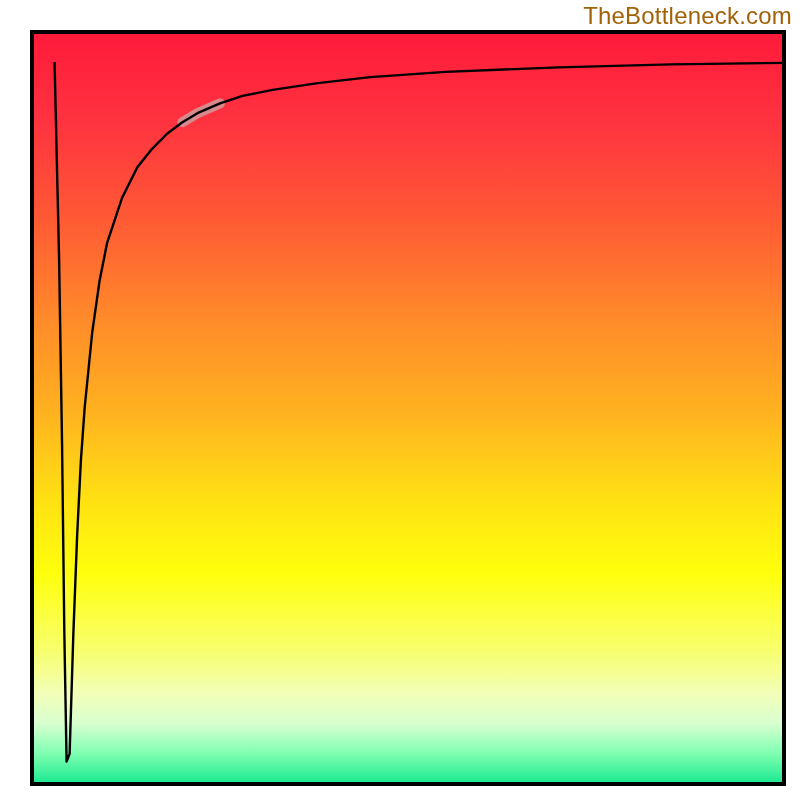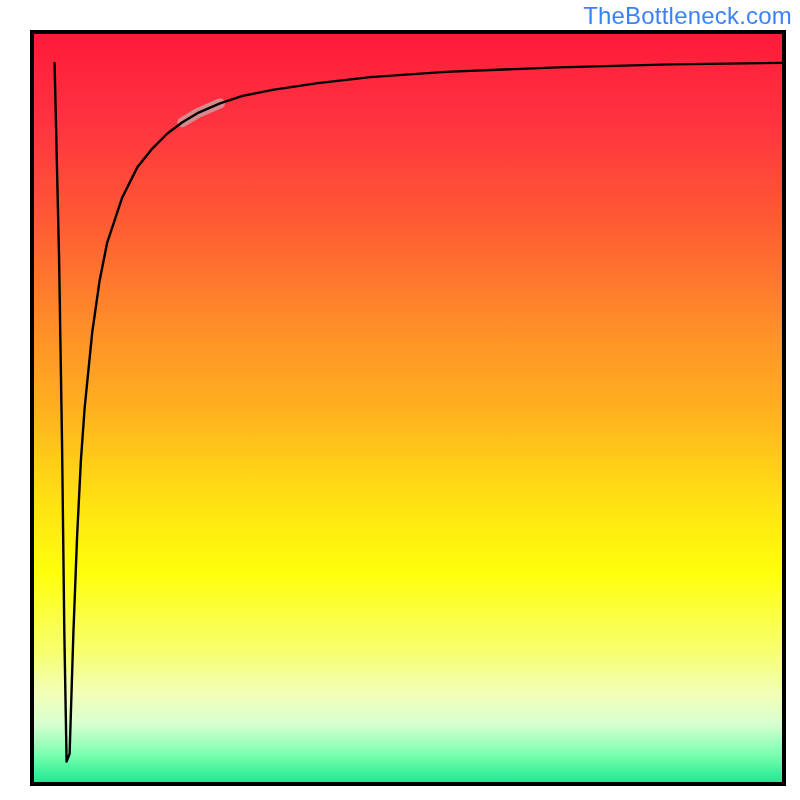--- a/index.html
+++ b/index.html
@@ -13,21 +13,21 @@
   .frame {
     position: relative;
     width: 800px;
     height: 800px;
   }
   .watermark {
     position: absolute;
     top: 2px;
     right: 8px;
     font-size: 24px;
-    color: #3b82f6;
+    color: #a16207;
     font-weight: 400;
     letter-spacing: 0.2px;
     z-index: 5;
   }
   svg.chart {
     position: absolute;
     top: 0;
     left: 0;
     width: 800px;
     height: 800px;

